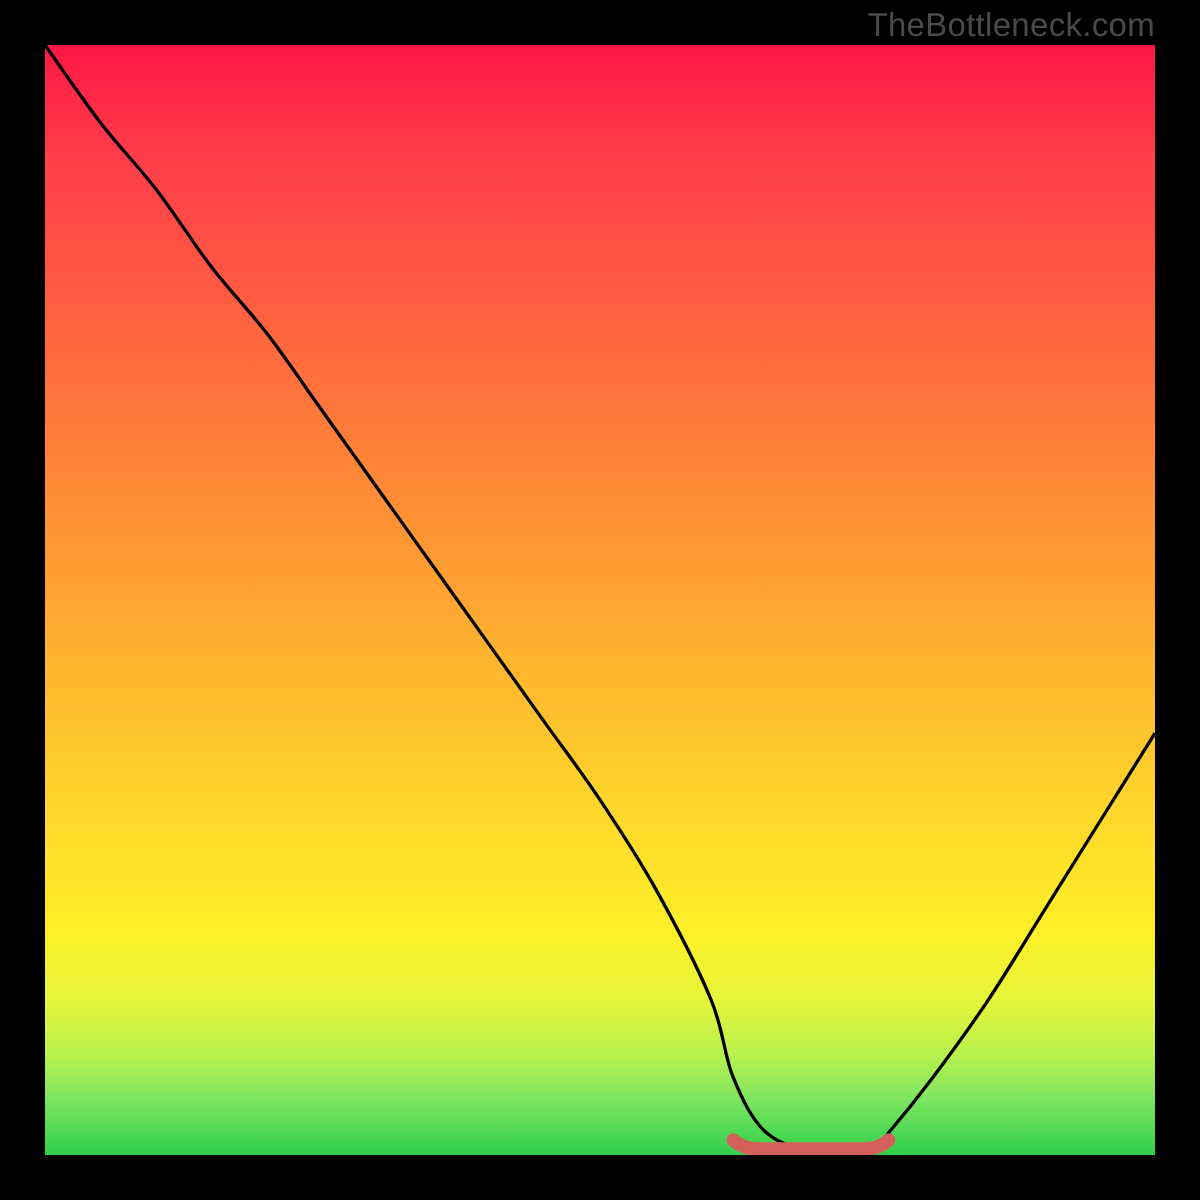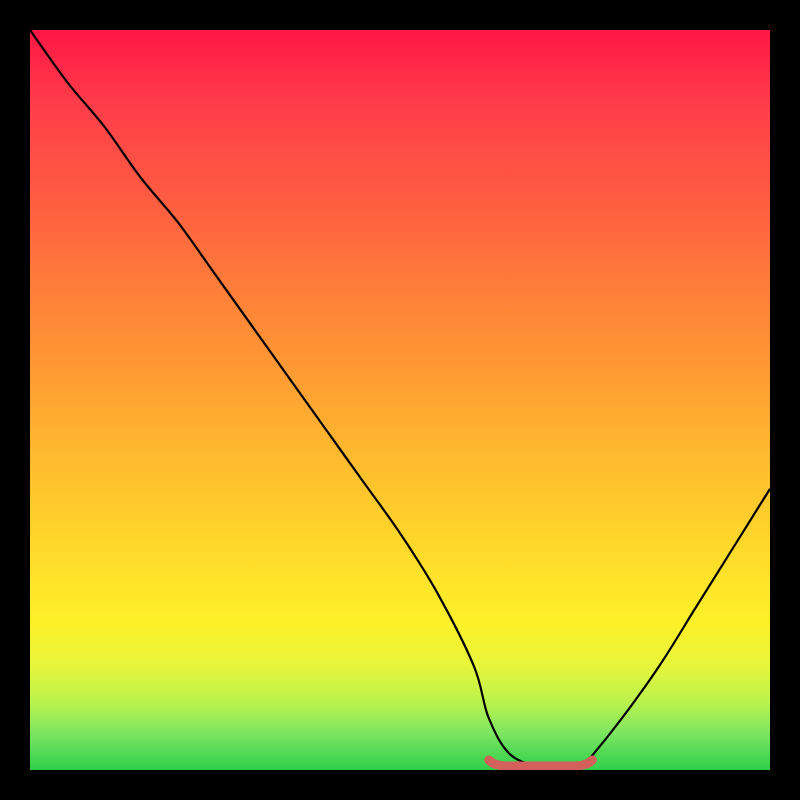--- a/index.html
+++ b/index.html
@@ -77,13 +77,14 @@
 <div class="frame">
   <div class="plot">
     <svg class="curve" viewBox="0 0 740 740" preserveAspectRatio="none">
       <path id="main-curve-path" class="main-curve" d="M 0 0 C 6.166666666666667 8.633333333333326, 24.666666666666664 35.76666666666661, 37 51.799999999999955 C 49.333333333333336 67.8333333333333, 61.666666666666664 80.1666666666667, 74 96.20000000000005 C 86.33333333333333 112.23333333333339, 98.66666666666667 131.96666666666667, 111 148 C 123.33333333333333 164.03333333333333, 135.66666666666666 176.36666666666665, 148 192.39999999999998 C 160.33333333333334 208.4333333333333, 172.66666666666666 226.9333333333333, 185 244.2 C 197.33333333333334 261.46666666666664, 209.66666666666666 278.73333333333335, 222 296 C 234.33333333333334 313.26666666666665, 246.66666666666666 330.5333333333333, 259 347.79999999999995 C 271.3333333333333 365.0666666666666, 283.6666666666667 382.3333333333333, 296 399.59999999999997 C 308.3333333333333 416.8666666666666, 320.6666666666667 434.1333333333333, 333 451.4 C 345.3333333333333 468.66666666666663, 357.66666666666663 484.7, 370 503.2 C 382.33333333333337 521.7, 394.66666666666674 540.1999999999999, 407.00000000000006 562.4 C 419.33333333333337 584.6, 435.3666666666667 615.4333333333333, 444 636.4 C 452.6333333333333 657.3666666666667, 452.6333333333333 673.4000000000001, 458.8 688.2 C 464.9666666666667 703, 471.1333333333333 716.5666666666667, 481 725.2 C 490.8666666666667 733.8333333333334, 506.9 737.5333333333333, 518 740 C 529.1 742.4666666666667, 540.2 742.4666666666667, 547.6 740 C 555 737.5333333333333, 555 733.8333333333334, 562.4 725.2 C 569.8 716.5666666666667, 580.9 703, 592 688.2 C 603.1 673.4000000000001, 616.6666666666666 654.9, 629 636.4 C 641.3333333333334 617.9, 653.6666666666666 596.9333333333334, 666 577.2 C 678.3333333333334 557.4666666666667, 690.6666666666666 537.7333333333333, 703 518 C 715.3333333333334 498.26666666666665, 733.8333333333334 468.6666666666667, 740 458.8"></path>
       <path id="flat-seg-path" class="flat-segment" d="M 458.8 730
                  Q 464.8 736 476.8 736
                  L 544.4 736
                  Q 556.4 736 562.4 730"></path>
     </svg>
   </div>
+  <div class="watermark">TheBottleneck.com</div>
 </div>
 
 </body></html>

